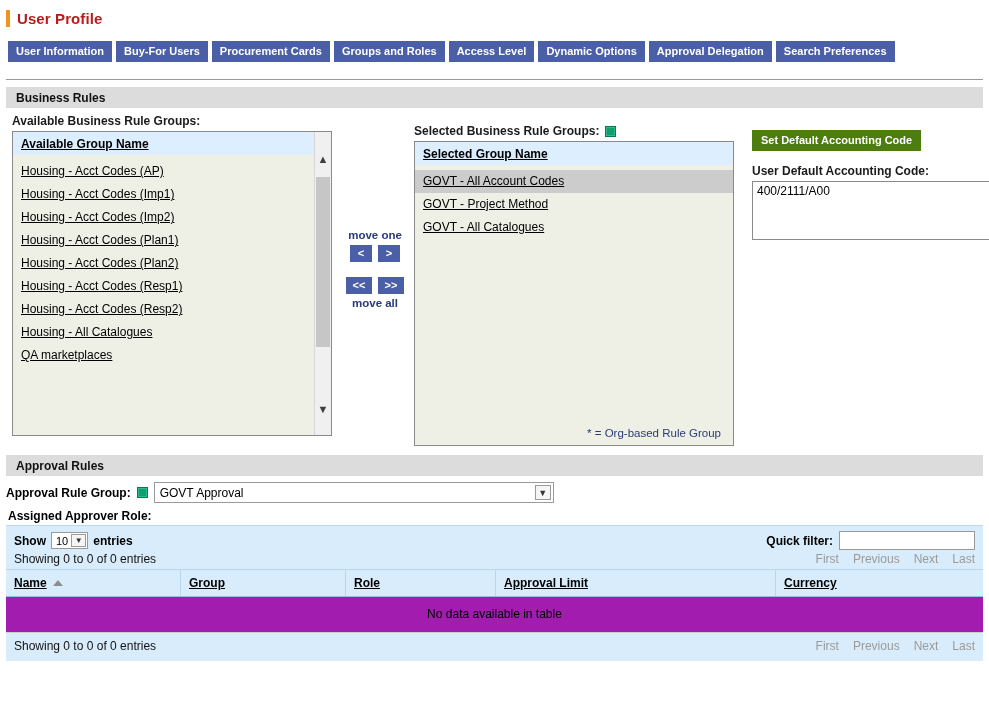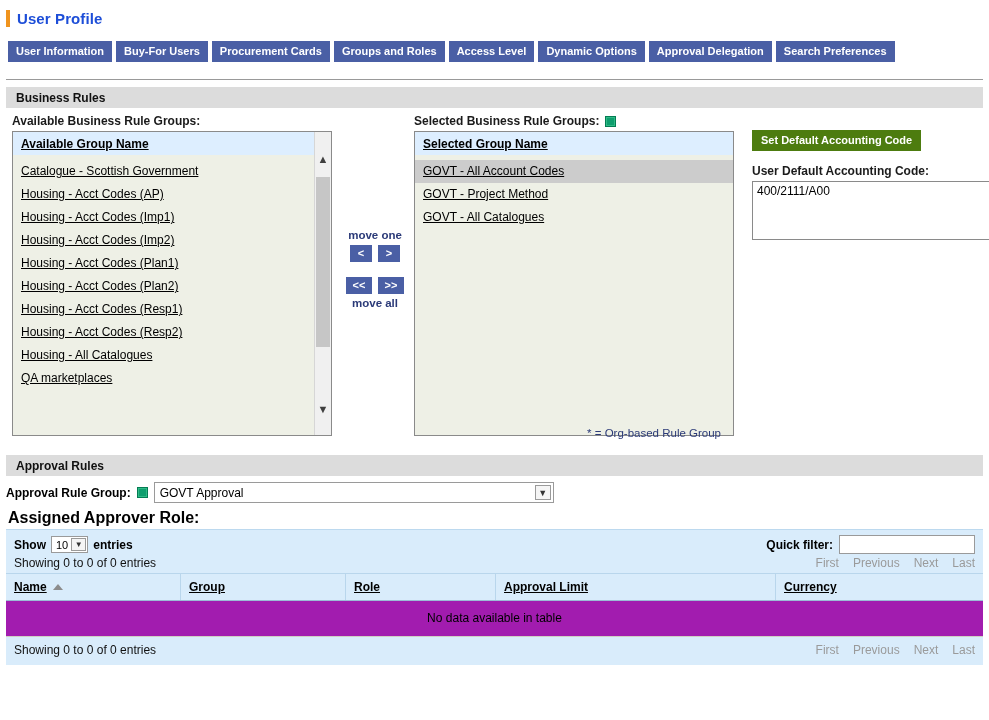--- a/index.html
+++ b/index.html
@@ -17,21 +17,21 @@
   
   .page-title-row {
     display: flex; align-items: center;
     padding: 6px 0 0 6px;
     height: 30px;
   }
   .title-accent {
     width: 4px; height: 17px; background: #f0941e; margin-right: 7px;
   }
   .page-title {
-    font-size: 15px; font-weight: bold; color: #1d4ed8;
+    font-size: 15px; font-weight: bold; color: #b91c1c;
     letter-spacing: 0.1px;
   }
 
   
   .tabs {
     display: flex; gap: 4px;
     padding: 11px 0 0 8px;
   }
   .tab {
     background: #4a5fa5;
@@ -188,21 +188,21 @@
     position: relative;
     cursor: pointer;
   }
   .select-arrow {
     position: absolute; right: 2px; top: 2px;
     width: 16px; height: 15px;
     border: 1px solid #9a9a9a; background: #f5f5f5;
     display: flex; align-items: center; justify-content: center;
     font-size: 9px; color: #333;
   }
-  .ar-sublabel { font-weight: bold; font-size: 16px; margin: 6px 6px 0 8px; }
+  .ar-sublabel { font-weight: bold; font-size: 12px; margin: 6px 6px 0 8px; }
 
   
   .dt {
     margin: 2px 6px 0 6px;
     background: #d9ecfb;
     border-top: 1px solid #bcd9ef;
     font-size: 12px;
   }
   .dt-top {
     display: flex; justify-content: space-between; align-items: center;
@@ -287,21 +287,20 @@
 
   <div class="section-bar">Business Rules</div>
 
   <div class="br-wrap">
 
     <div style="position:absolute; left:6px; top:6px; width:320px;">
       <div class="col-label" style="margin-bottom:3px;">Available Business Rule Groups:</div>
       <div class="listbox" style="height:305px;">
         <div class="listbox-head">Available Group Name</div>
         <div class="listbox-items">
-          <div class="list-item">Catalogue - Scottish Government</div>
           <div class="list-item">Housing - Acct Codes (AP)</div>
           <div class="list-item">Housing - Acct Codes (Imp1)</div>
           <div class="list-item">Housing - Acct Codes (Imp2)</div>
           <div class="list-item">Housing - Acct Codes (Plan1)</div>
           <div class="list-item">Housing - Acct Codes (Plan2)</div>
           <div class="list-item">Housing - Acct Codes (Resp1)</div>
           <div class="list-item">Housing - Acct Codes (Resp2)</div>
           <div class="list-item">Housing - All Catalogues</div>
           <div class="list-item">QA marketplaces</div>
         </div>
@@ -319,21 +318,21 @@
         <button class="move-btn">&lt;</button>
         <button class="move-btn">&gt;</button>
       </div>
       <div class="move-row" style="margin-top:15px;">
         <button class="move-btn wide">&lt;&lt;</button>
         <button class="move-btn wide">&gt;&gt;</button>
       </div>
       <div class="move-label">move all</div>
     </div>
 
-    <div style="position:absolute; left:408px; top:6px; width:320px;">
+    <div style="position:absolute; left:408px; top:16px; width:320px;">
       <div class="col-label" style="margin-bottom:3px;">
         <span>Selected Business Rule Groups:</span>
         <span class="green-sq"></span>
       </div>
       <div class="listbox" style="height:305px;">
         <div class="listbox-head">Selected Group Name</div>
         <div class="listbox-items">
           <div class="list-item selected">GOVT - All Account Codes</div>
           <div class="list-item">GOVT - Project Method</div>
           <div class="list-item">GOVT - All Catalogues</div>

